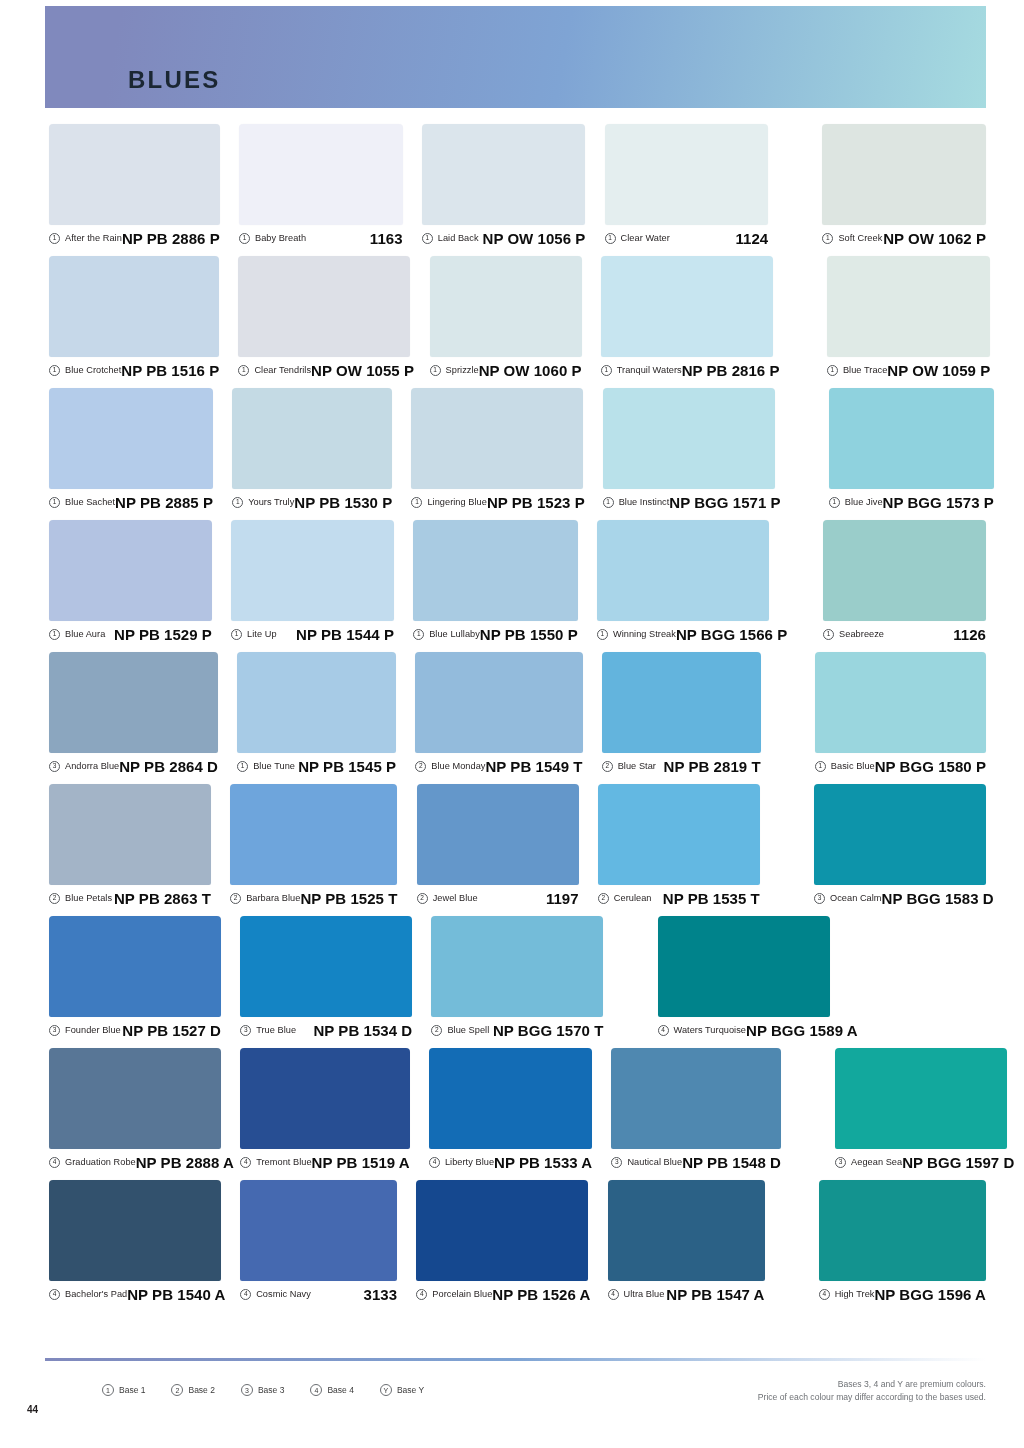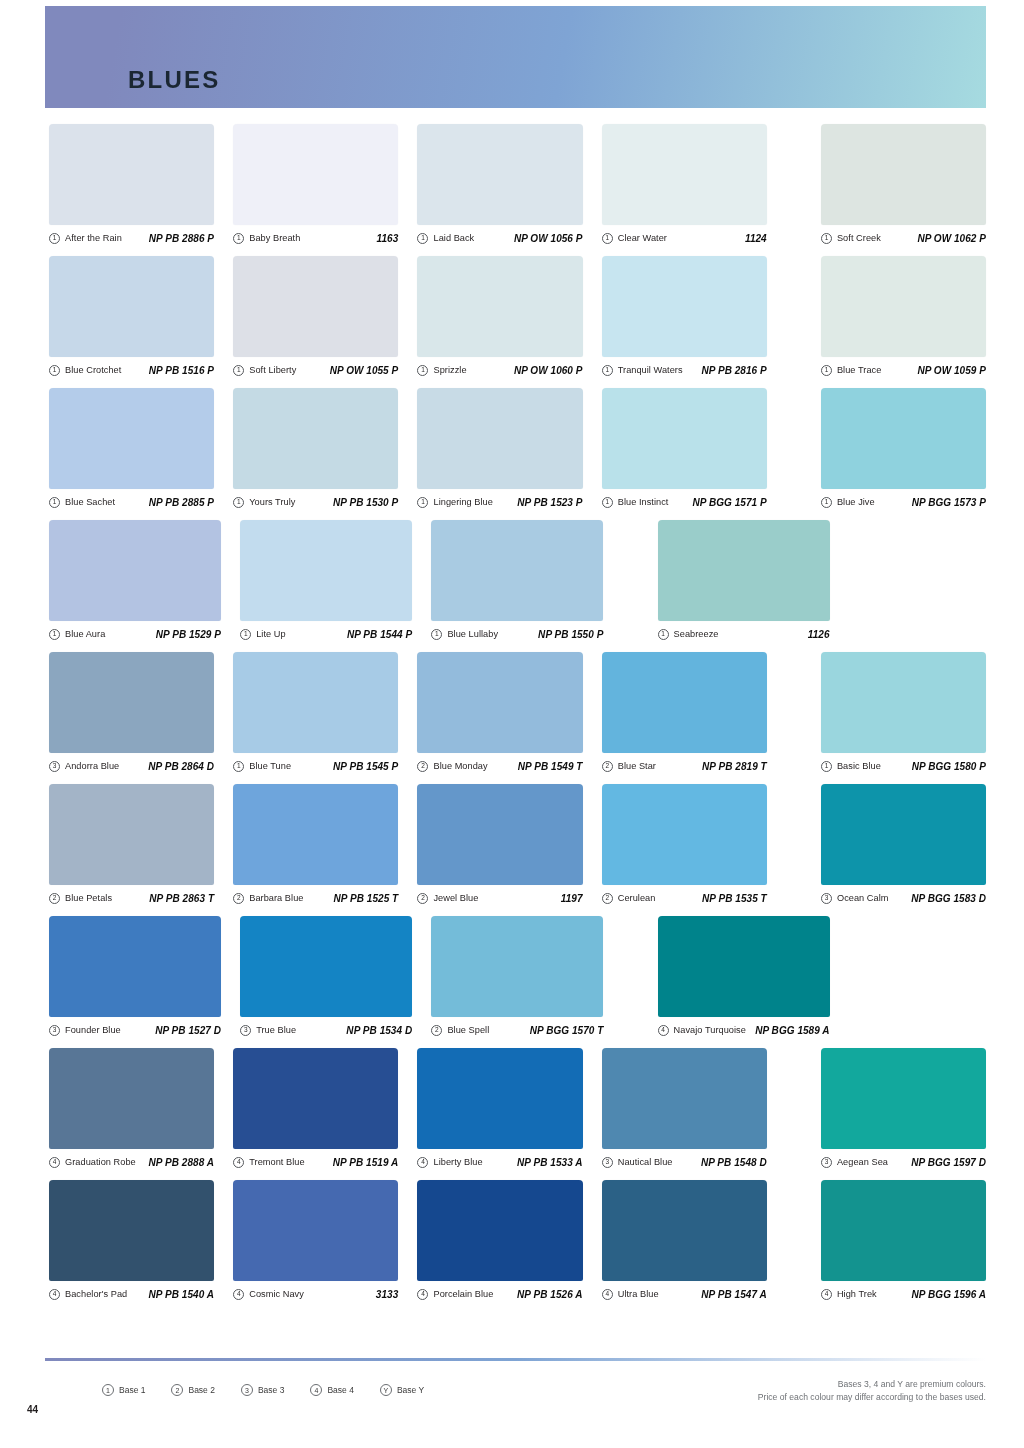--- a/index.html
+++ b/index.html
@@ -84,26 +84,25 @@
     color: #2b2b2b;
     margin-right: 5px;
     box-sizing: border-box;
   }
   .colour-name {
     font-size: 9.2px;
     color: #231f20;
     letter-spacing: 0.05px;
   }
   .colour-code {
-    font-size: 10px;
+    font-size: 15px;
     font-weight: bold;
     color: #0d0d0d;
     margin-left: auto;
     letter-spacing: 0.05px;
-    font-style: italic;
   }
 
   
   .footer-rule {
     position: absolute;
     left: 45px;
     top: 1358px;
     width: 941px;
     height: 3px;
   }
@@ -220,21 +219,21 @@
         <div class="cell-label">
           <span class="base-badge">1</span>
           <span class="colour-name">Blue Crotchet</span>
           <span class="colour-code">NP PB 1516 P</span>
         </div>
       </div>
       <div class="cell">
         <div class="swatch" style="background: rgb(221, 224, 231);"></div>
         <div class="cell-label">
           <span class="base-badge">1</span>
-          <span class="colour-name">Soft Liberty</span>
+          <span class="colour-name">Clear Tendrils</span>
           <span class="colour-code">NP OW 1055 P</span>
         </div>
       </div>
       <div class="cell">
         <div class="swatch" style="background: rgb(217, 231, 234);"></div>
         <div class="cell-label">
           <span class="base-badge">1</span>
           <span class="colour-name">Sprizzle</span>
           <span class="colour-code">NP OW 1060 P</span>
         </div>
@@ -314,20 +313,28 @@
           <span class="colour-name">Lite Up</span>
           <span class="colour-code">NP PB 1544 P</span>
         </div>
       </div>
       <div class="cell">
         <div class="swatch" style="background: rgb(169, 203, 226);"></div>
         <div class="cell-label">
           <span class="base-badge">1</span>
           <span class="colour-name">Blue Lullaby</span>
           <span class="colour-code">NP PB 1550 P</span>
+        </div>
+      </div>
+      <div class="cell">
+        <div class="swatch" style="background: rgb(169, 213, 233);"></div>
+        <div class="cell-label">
+          <span class="base-badge">1</span>
+          <span class="colour-name">Winning Streak</span>
+          <span class="colour-code">NP BGG 1566 P</span>
         </div>
       </div>
       <div class="cell">
         <div class="swatch" style="background: rgb(154, 205, 202);"></div>
         <div class="cell-label">
           <span class="base-badge">1</span>
           <span class="colour-name">Seabreeze</span>
           <span class="colour-code">1126</span>
         </div>
       </div>
@@ -438,21 +445,21 @@
         <div class="cell-label">
           <span class="base-badge">2</span>
           <span class="colour-name">Blue Spell</span>
           <span class="colour-code">NP BGG 1570 T</span>
         </div>
       </div>
       <div class="cell">
         <div class="swatch" style="background: rgb(0, 131, 139);"></div>
         <div class="cell-label">
           <span class="base-badge">4</span>
-          <span class="colour-name">Navajo Turquoise</span>
+          <span class="colour-name">Waters Turquoise</span>
           <span class="colour-code">NP BGG 1589 A</span>
         </div>
       </div>
     </div>
     <div class="grid-row">
       <div class="cell">
         <div class="swatch" style="background: rgb(88, 118, 150);"></div>
         <div class="cell-label">
           <span class="base-badge">4</span>
           <span class="colour-name">Graduation Robe</span>

